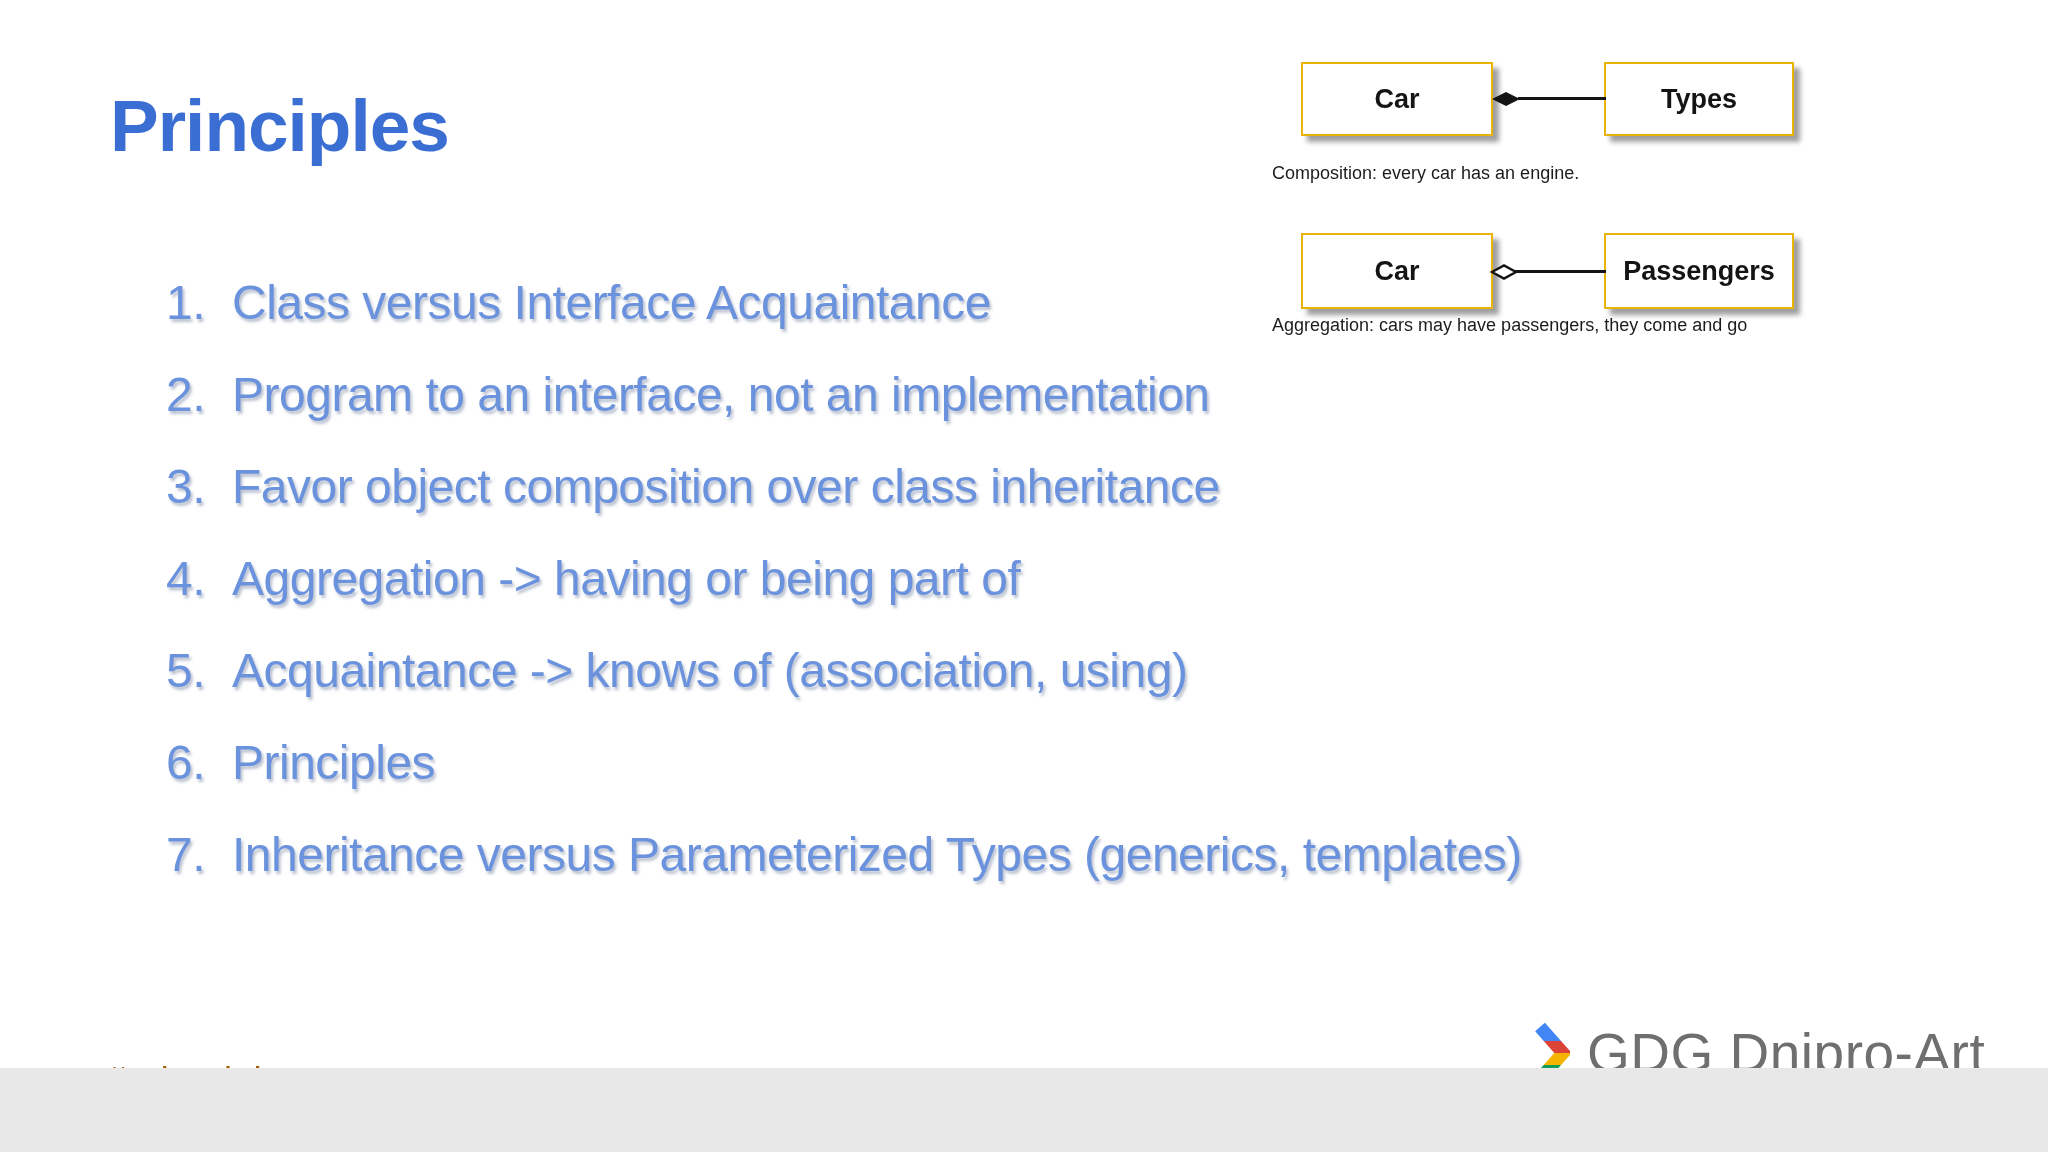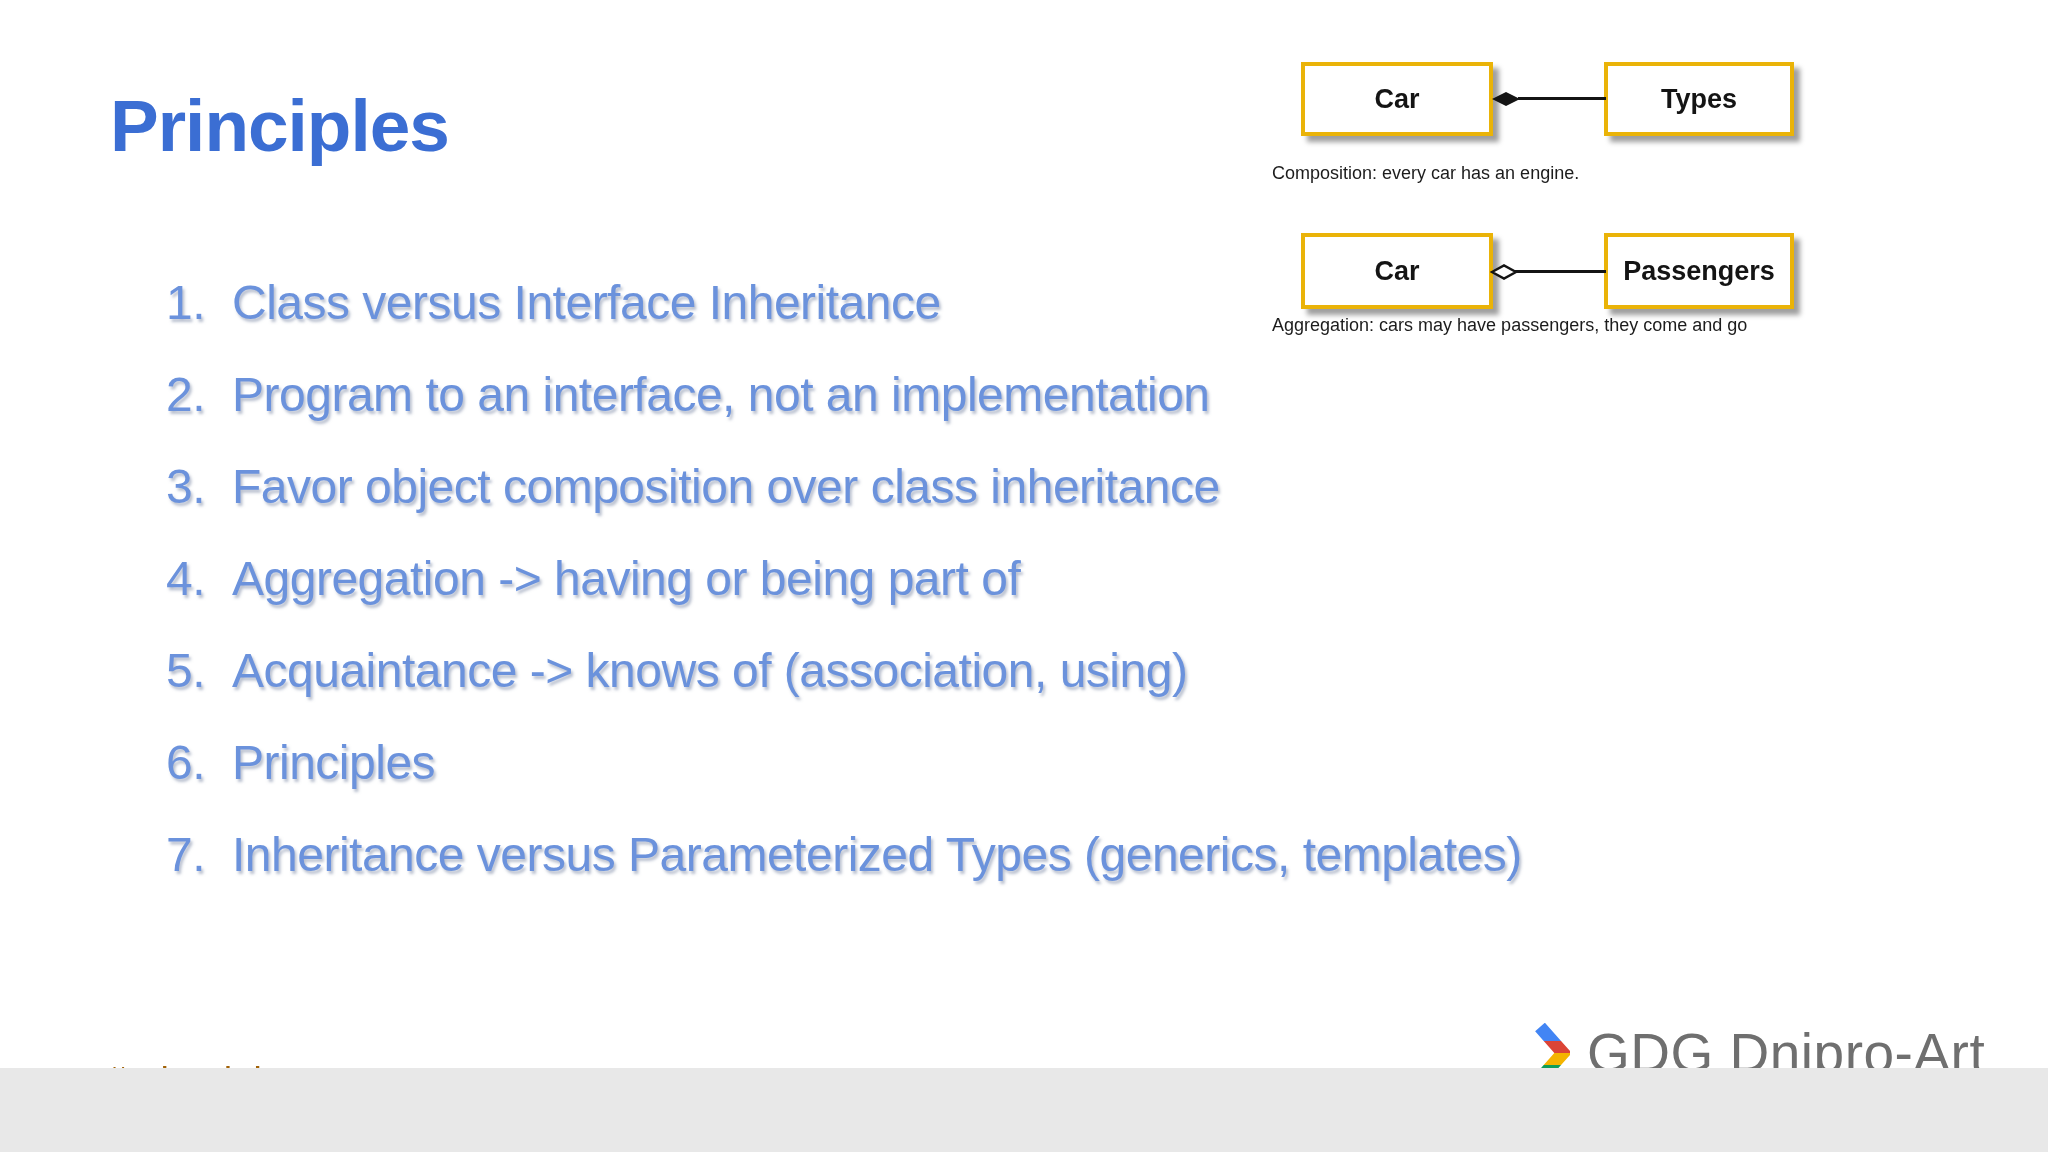--- a/index.html
+++ b/index.html
@@ -21,21 +21,21 @@
     display:flex; align-items:center; height:92px;
     font-size:48px; color:#6b92dc;
     text-shadow:2px 3px 3px rgba(115,130,160,0.5);
     white-space:nowrap; letter-spacing:-0.5px;
   }
   .pnum { flex:none; width:66px; }
 
   
   .uml-box {
     position:absolute; width:190px; height:74px; background:#ffffff;
-    border:4px solid #eab308; box-sizing:border-box;
+    border:2px solid #eab308; box-sizing:border-box;
     box-shadow:6px 6px 5px rgba(0,0,0,0.38);
     display:flex; align-items:center; justify-content:center;
     font-size:27px; font-weight:bold; color:#141414;
   }
   .connector { position:absolute; height:3px; background:#141414; }
   .diamond { position:absolute; }
   .caption {
     position:absolute; font-size:18px; color:#1c1c1c; white-space:nowrap;
   }
 
@@ -54,21 +54,21 @@
 </head>
 <body>
 
 <div class="slide">
 
   <div class="title">Principles</div>
 
   <div class="plist">
     <div class="prow">
       <span class="pnum">1.</span>
-      <span class="ptxt">Class versus Interface Inheritance</span>
+      <span class="ptxt">Class versus Interface Acquaintance</span>
     </div>
     <div class="prow">
       <span class="pnum">2.</span>
       <span class="ptxt">Program to an interface, not an implementation</span>
     </div>
     <div class="prow">
       <span class="pnum">3.</span>
       <span class="ptxt">Favor object composition over class inheritance</span>
     </div>
     <div class="prow">

